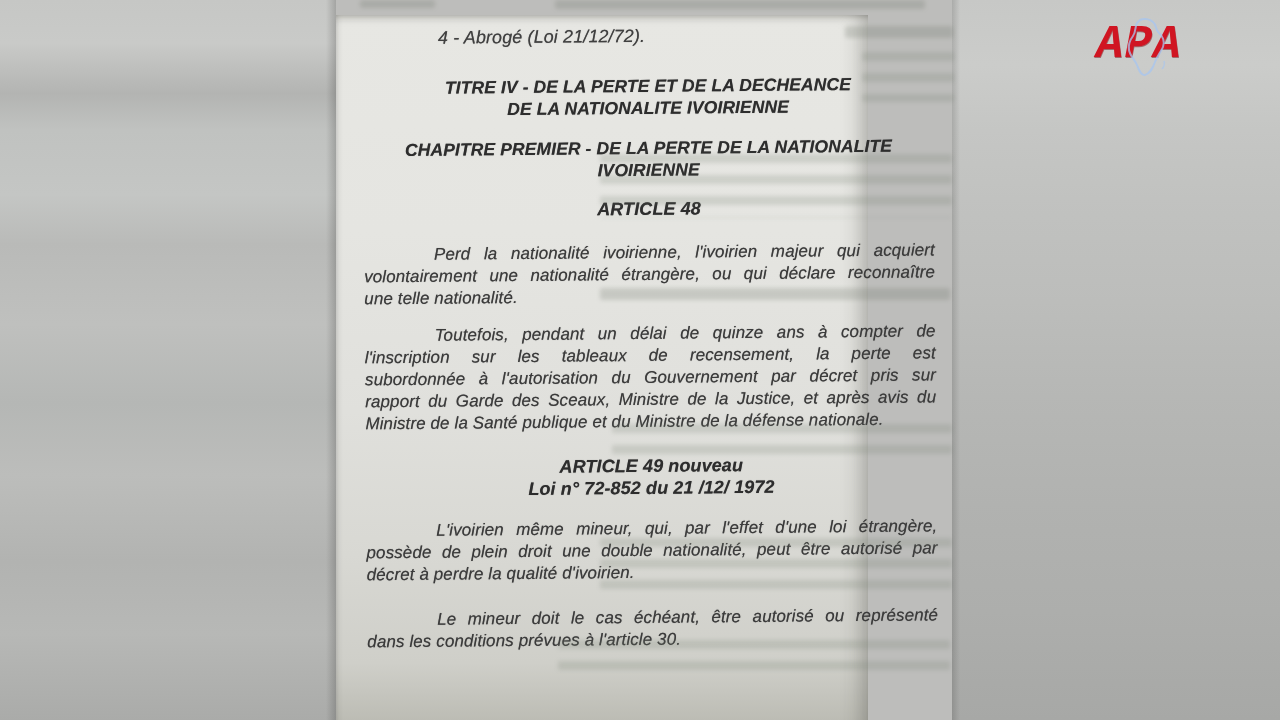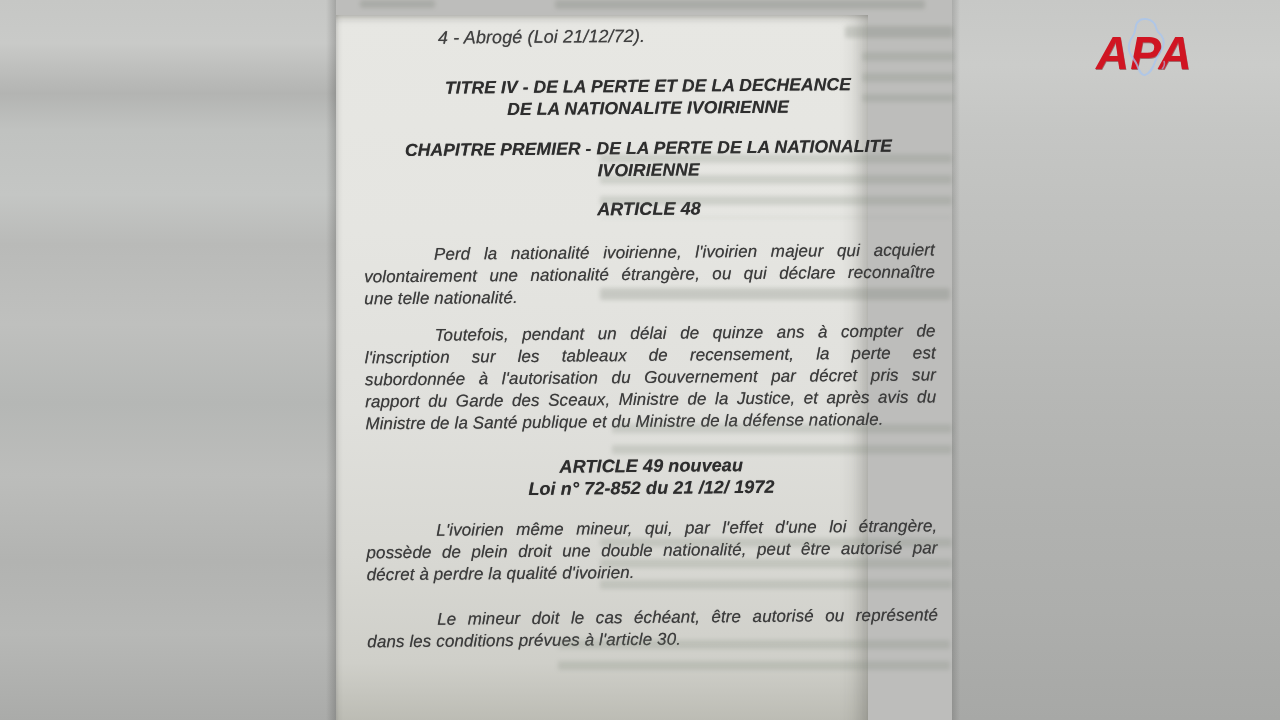--- a/index.html
+++ b/index.html
@@ -79,22 +79,22 @@
   .p-a48-1 { margin-top: 22px; }
   .p-a48-2 { margin-top: 15px; }
   .p-a49-1 { margin-top: 19px; }
   .p-a49-2 { margin-top: 23px; }
 
   
   .logo {
     position: absolute; left: 1096px; top: 20px; width: 110px; height: 58px;
   }
   .logo-text {
-    position: absolute; left: 0; top: 8px;
-    font-family: Liberation Sans, sans-serif;
+    position: absolute; left: 0; top: 0;
+    font-family: Liberation Mono, monospace;
     font-weight: 900; font-style: italic;
     font-size: 46px; line-height: 50px; letter-spacing: 1px;
     color: #d01522;
     transform: scaleY(1.02);
     text-shadow: 0.5px 0.5px 0.5px rgba(120,10,15,0.5);
   }
   .logo-africa {
     position: absolute; left: 28px; top: -3px; opacity: 0.9;
   }
 </style>

